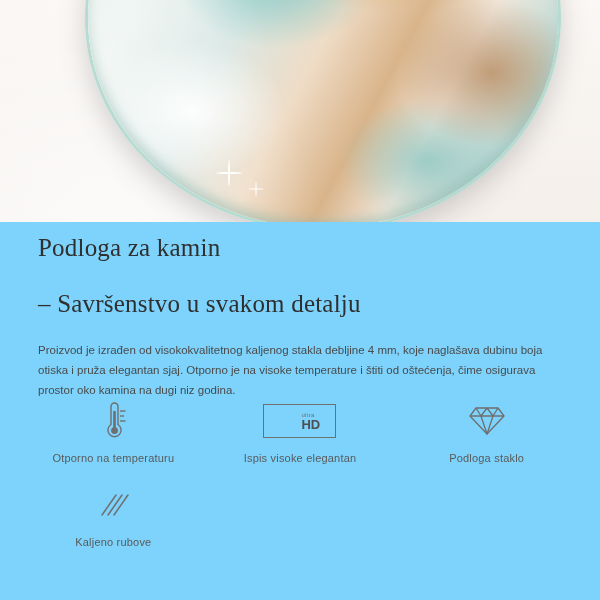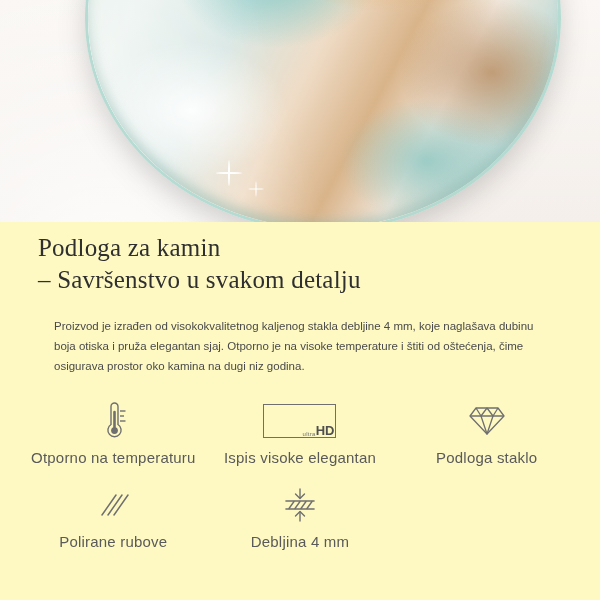--- a/index.html
+++ b/index.html
@@ -10,21 +10,21 @@
     width: 600px;
     height: 600px;
     background: #ffffff;
     font-family: "Liberation Sans", sans-serif;
     overflow: hidden;
   }
   .page {
     position: relative;
     width: 600px;
     height: 600px;
-    background: #fef9c3;
+    background: #7dd3fc;
     overflow: hidden;
   }
 
   
   .hero {
     position: absolute;
     top: 0;
     left: 0;
     width: 600px;
     height: 222px;
@@ -106,27 +106,27 @@
   }
   .headline {
     font-family: "Liberation Serif", serif;
     font-size: 25px;
     line-height: 32px;
     color: #2f2f2f;
     font-weight: 400;
     margin: 0 0 20px 0;
     letter-spacing: 0.2px;
   }
-  .headline .line2 { display: block; }
+  .headline .line2 { display: block; margin-top: 24px; }
   .body-copy {
     font-family: "Liberation Sans", sans-serif;
     font-size: 11.5px;
     line-height: 20px;
     color: #4a4a4a;
-    margin: 16px;
+    margin: 0;
     max-width: 520px;
   }
 
   
   .features {
     position: absolute;
     left: 20px;
     top: 398px;
     width: 560px;
     display: grid;
@@ -140,32 +140,32 @@
     text-align: center;
   }
   .feature-icon {
     height: 46px;
     display: flex;
     align-items: center;
     justify-content: center;
     margin-bottom: 8px;
   }
   .feature-label {
-    font-size: 15px;
+    font-size: 11px;
     color: #5a5a5a;
     letter-spacing: 0.2px;
     line-height: 12px;
   }
   .hd-badge {
     width: 34px;
     height: 32px;
     border: 1.6px solid #6f6f6f;
     display: flex;
-    flex-direction: row;
-    align-items: flex-end;
+    flex-direction: column;
+    align-items: flex-start;
     justify-content: center;
     line-height: 1;
     padding-left: 37px;
   }
   .hd-badge .u {
     font-size: 6px;
     color: #6f6f6f;
     letter-spacing: 0.3px;
   }
   .hd-badge .h {
@@ -238,35 +238,18 @@
     </div>
 
     <div class="feature">
       <div class="feature-icon">
         <svg width="36" height="32" viewBox="0 0 36 32" fill="none" stroke="#6f6f6f" stroke-width="1.5" stroke-linecap="round">
           <line x1="7" y1="26" x2="21" y2="6"></line>
           <line x1="13" y1="26" x2="27" y2="6"></line>
           <line x1="19" y1="26" x2="33" y2="6"></line>
         </svg>
       </div>
-      <div class="feature-label">Polirane rubove</div>
-    </div>
-
-    <div class="feature">
-      <div class="feature-icon">
-        <svg width="36" height="38" viewBox="0 0 36 38" fill="none" stroke="#6f6f6f" stroke-width="1.4" stroke-linecap="round">
-          <line x1="18" y1="3" x2="18" y2="12"></line>
-          <polyline points="13.5,8 18,12.5 22.5,8" stroke-linejoin="round"></polyline>
-          <line x1="4" y1="15" x2="32" y2="15" stroke-width="1.6"></line>
-          <line x1="4" y1="23" x2="32" y2="23" stroke-width="1.6"></line>
-          <line x1="7" y1="22.5" x2="12" y2="15.5"></line>
-          <line x1="13" y1="22.5" x2="18" y2="15.5"></line>
-          <line x1="19" y1="22.5" x2="24" y2="15.5"></line>
-          <line x1="25" y1="22.5" x2="30" y2="15.5"></line>
-          <line x1="18" y1="35" x2="18" y2="26"></line>
-          <polyline points="13.5,30 18,25.5 22.5,30" stroke-linejoin="round"></polyline>
-        </svg>
-      </div>
-      <div class="feature-label">Debljina 4 mm</div>
-    </div>
+      <div class="feature-label">Kaljeno rubove</div>
+    </div>
+
 
   </div>
 </div>
 
 </body></html>

